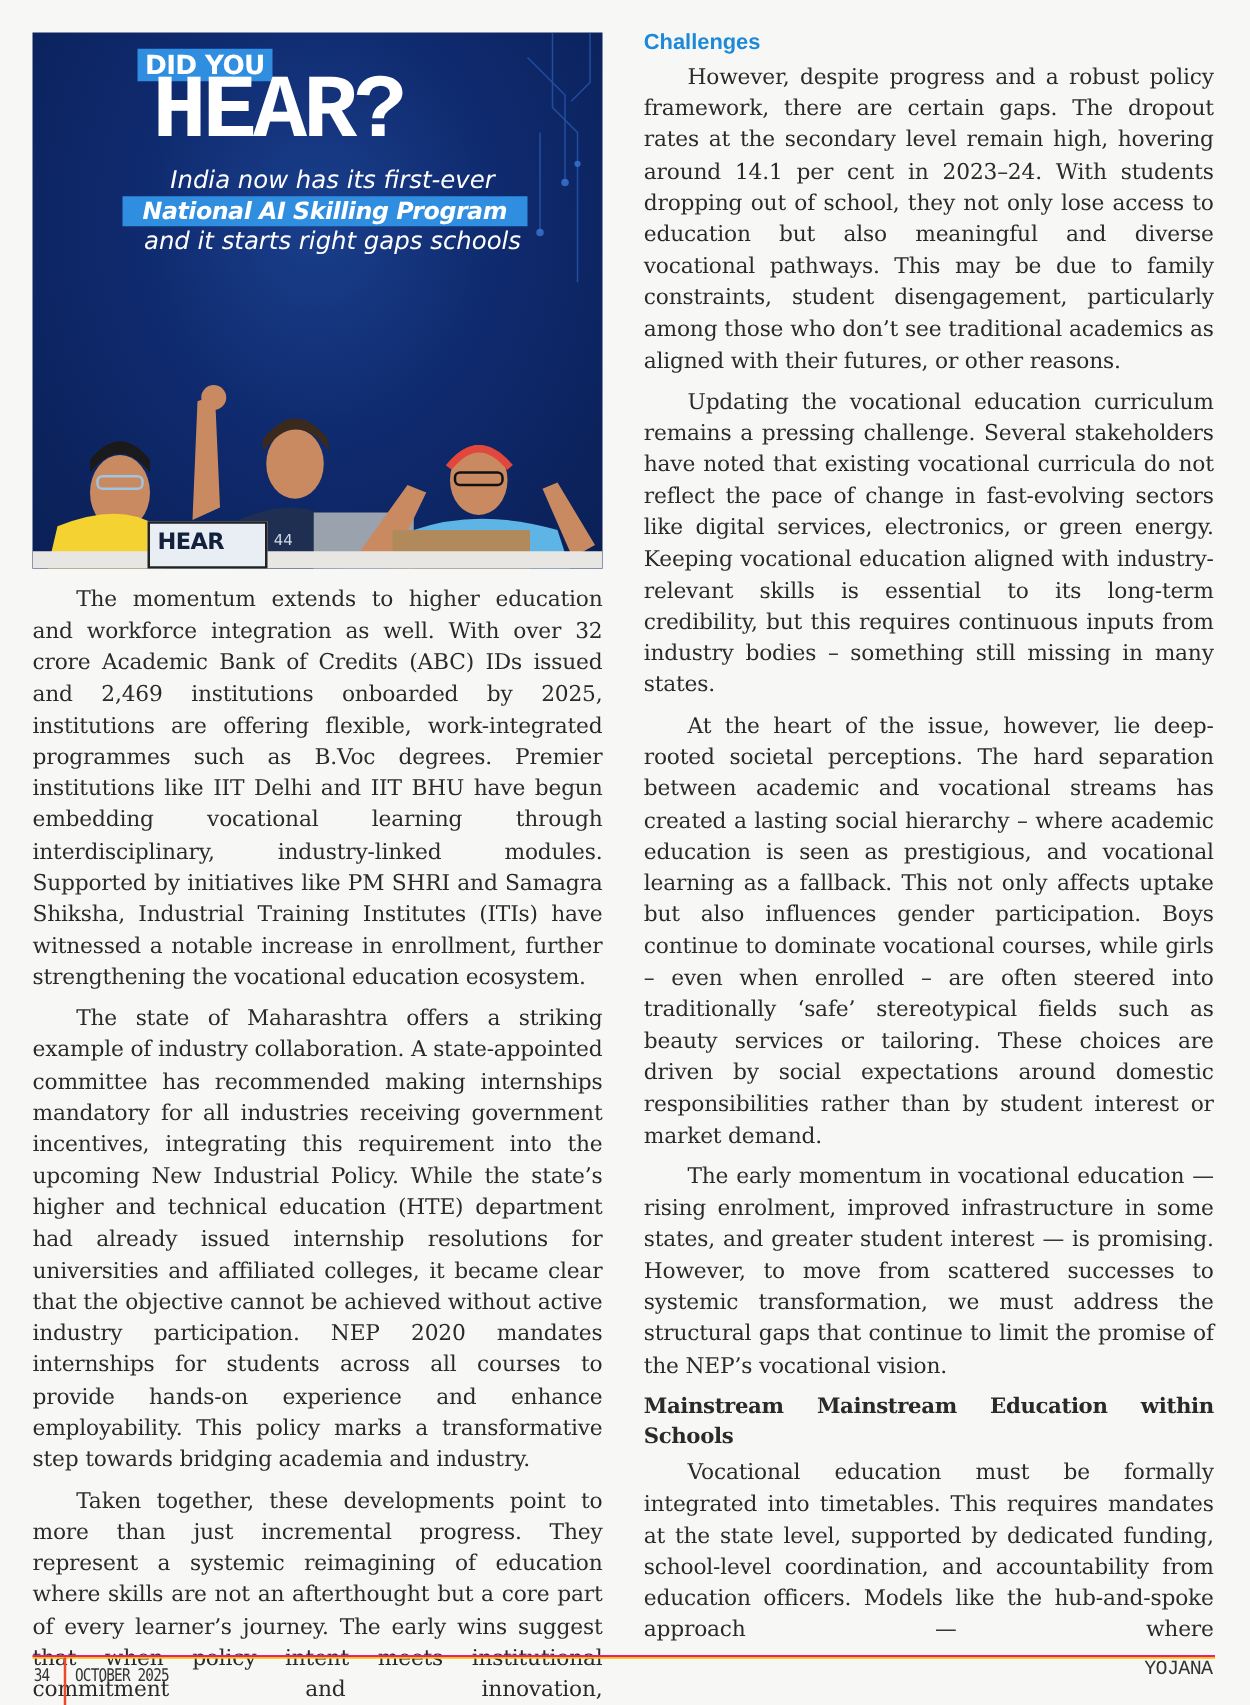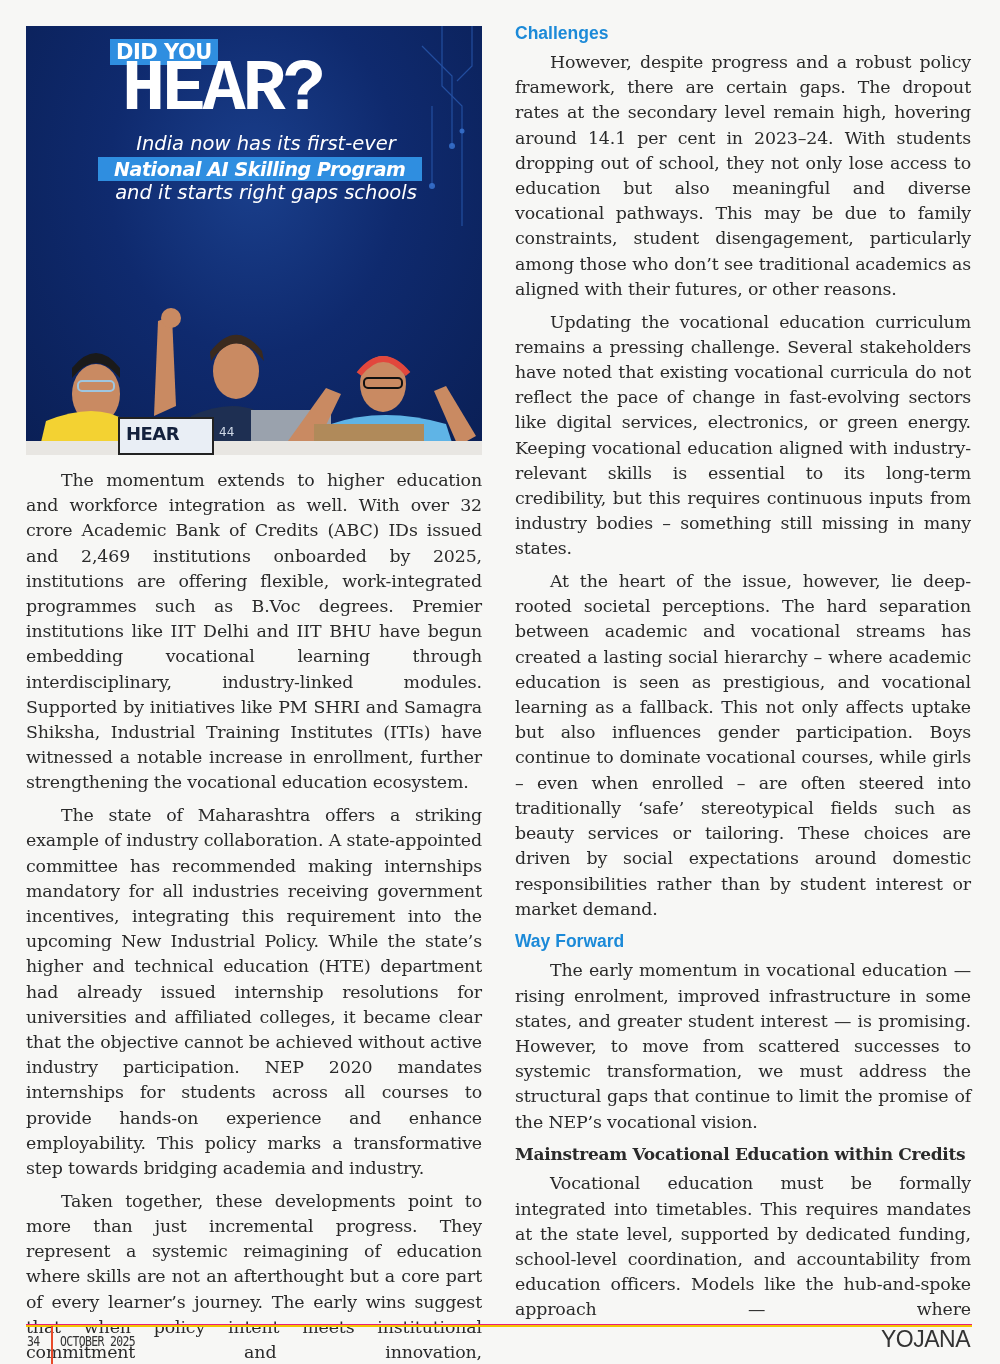--- a/index.html
+++ b/index.html
@@ -61,21 +61,21 @@
     background: linear-gradient(to bottom, #e8207a 0 1.5px, #f5c400 1.5px 3px);
   }
   .footer-vline { position: absolute; left: 51px; top: 1326px; width: 1.5px; height: 38px; background: #e84a2a; }
   .page-num, .issue-date {
     position: absolute; top: 1333px; font-family: "DejaVu Sans Mono", "Liberation Sans", sans-serif;
     font-size: 14px; color: #333; letter-spacing: -0.8px; transform: scaleX(0.82); transform-origin: left;
   }
   .page-num { left: 27px; }
   .issue-date { left: 60px; }
   .mag-name {
-    position: absolute; right: 30px; top: 1326px; font-family: Liberation Sans, sans-serif; font-size: 23px;
+    position: absolute; right: 30px; top: 1326px; font-family: Liberation Mono, monospace; font-size: 16px;
     color: #333; letter-spacing: -0.5px;
   }
 </style>
 </head>
 <body>
 
 <div class="promo">
   <svg class="circuit" viewBox="0 0 90 200">
     <g stroke="#2c5fb8" stroke-width="1.2" fill="none" opacity="0.7">
       <path d="M50 0 L50 60 L70 80 L70 200"></path>
@@ -136,23 +136,22 @@
   <p>The momentum extends to higher education and workforce integration as well. With over 32 crore Academic Bank of Credits (ABC) IDs issued and 2,469 institutions onboarded by 2025, institutions are offering flexible, work-integrated programmes such as B.Voc degrees. Premier institutions like IIT Delhi and IIT BHU have begun embedding vocational learning through interdisciplinary, industry-linked modules. Supported by initiatives like PM SHRI and Samagra Shiksha, Industrial Training Institutes (ITIs) have witnessed a notable increase in enrollment, further strengthening the vocational education ecosystem.</p>
   <p>The state of Maharashtra offers a striking example of industry collaboration. A state-appointed committee has recommended making internships mandatory for all industries receiving government incentives, integrating this requirement into the upcoming New Industrial Policy. While the state’s higher and technical education (HTE) department had already issued internship resolutions for universities and affiliated colleges, it became clear that the objective cannot be achieved without active industry participation. NEP 2020 mandates internships for students across all courses to provide hands-on experience and enhance employability. This policy marks a transformative step towards bridging academia and industry.</p>
   <p style="text-align-last: justify;">Taken together, these developments point to more than just incremental progress. They represent a systemic reimagining of education where skills are not an afterthought but a core part of every learner’s journey. The early wins suggest that when policy intent meets institutional commitment and innovation,</p>
 </div>
 
 <div class="col col-right">
   <h2 class="section">Challenges</h2>
   <p>However, despite progress and a robust policy framework, there are certain gaps. The dropout rates at the secondary level remain high, hovering around 14.1 per cent in 2023–24. With students dropping out of school, they not only lose access to education but also meaningful and diverse vocational pathways. This may be due to family constraints, student disengagement, particularly among those who don’t see traditional academics as aligned with their futures, or other reasons.</p>
   <p>Updating the vocational education curriculum remains a pressing challenge. Several stakeholders have noted that existing vocational curricula do not reflect the pace of change in fast-evolving sectors like digital services, electronics, or green energy. Keeping vocational education aligned with industry-relevant skills is essential to its long-term credibility, but this requires continuous inputs from industry bodies – something still missing in many states.</p>
   <p>At the heart of the issue, however, lie deep-rooted societal perceptions. The hard separation between academic and vocational streams has created a lasting social hierarchy – where academic education is seen as prestigious, and vocational learning as a fallback. This not only affects uptake but also influences gender participation. Boys continue to dominate vocational courses, while girls – even when enrolled – are often steered into traditionally ‘safe’ stereotypical fields such as beauty services or tailoring. These choices are driven by social expectations around domestic responsibilities rather than by student interest or market demand.</p>
-  <h2 class="section">Way Forward</h2>
   <p>The early momentum in vocational education — rising enrolment, improved infrastructure in some states, and greater student interest — is promising. However, to move from scattered successes to systemic transformation, we must address the structural gaps that continue to limit the promise of the NEP’s vocational vision.</p>
-  <h3 class="sub">Mainstream Vocational Education within Credits</h3>
+  <h3 class="sub">Mainstream Mainstream Education within Schools</h3>
   <p style="text-align-last: justify;">Vocational education must be formally integrated into timetables. This requires mandates at the state level, supported by dedicated funding, school-level coordination, and accountability from education officers. Models like the hub-and-spoke approach — where</p>
 </div>
 
 <div class="footer-rule"></div>
 <div class="footer-vline"></div>
 <div class="page-num">34</div>
 <div class="issue-date">OCTOBER 2025</div>
 <div class="mag-name">YOJANA</div>
 
 </body></html>

